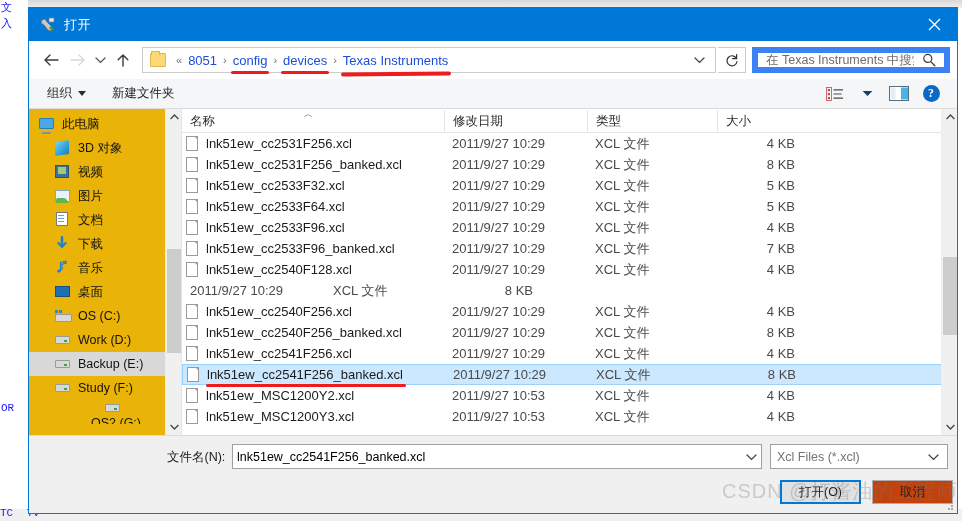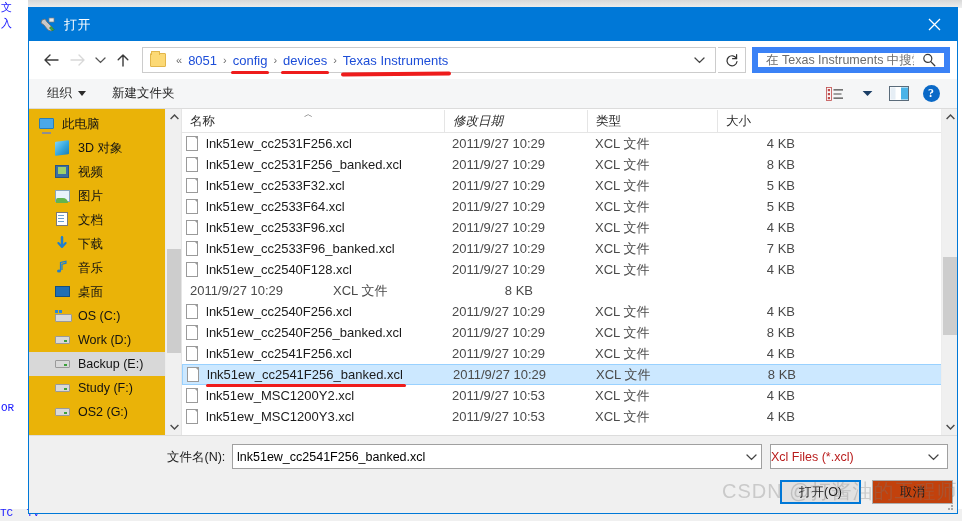--- a/index.html
+++ b/index.html
@@ -325,21 +325,21 @@
     padding-left: 8px;
     border-left: 1px solid #e5e5e5;
     height: 22px;
     line-height: 22px;
     position: relative;
     white-space: nowrap;
     overflow: hidden;
   }
   .col:first-child { border-left: none; }
   .col-name { width: 262px; flex: none; }
-  .col-date { width: 143px; flex: none; font-style: italic; }
+  .col-date { width: 143px; flex: none; }
   .col-type { width: 130px; flex: none; }
   .col-size { width: 88px; flex: none; }
   #sort-arrow {
     position: absolute;
     left: 122px; top: 0;
     font-size: 9px;
     color: #5a5a5a;
     line-height: 8px;
   }
   #rows { position: relative; }
@@ -414,21 +414,22 @@
     color: #333;
   }
   #filter-select {
     position: absolute;
     left: 741px; top: 8px;
     width: 178px; height: 25px;
     border: 1px solid #a0a0a0;
     background: #fff;
     display: flex; align-items: center;
     font-size: 12.5px;
-    color: #b91c1c;
+    color: #737373;
+    padding-left: 6px;
   }
   #filter-chevron { margin-left: auto; padding-right: 8px; color:#333; display:flex;align-items:center;}
   .dlg-btn {
     position: absolute;
     top: 44px;
     width: 81px; height: 24px;
     background: #c2410c;
     border: 1px solid #adadad;
     font-size: 12.5px;
     color: #1b1b1b;
@@ -678,21 +679,21 @@
               <span class="ic-drive" style="display: block;"></span>
             </span>
             <span class="side-label">Backup (E:)</span>
           </div>
           <div class="side-item" style="padding-left: 26px;">
             <span class="side-icon">
               <span class="ic-drive" style="display: block;"></span>
             </span>
             <span class="side-label">Study (F:)</span>
           </div>
-          <div class="side-item" style="padding-left: 26px;">
+          <div class="side-item" style="padding-left: 26px; flex-direction: column;">
             <span class="side-icon">
               <span class="ic-drive" style="display: block;"></span>
             </span>
             <span class="side-label">OS2 (G:)</span>
           </div>
         </div>
       <div class="vscroll">
         <div class="sb-arrow top">
           <svg width="9" height="6" viewBox="0 0 9 6">
               <path d="M0.6 5 L4.5 1 L8.4 5" stroke="#4a4a4a" stroke-width="1.4" fill="none"></path>

